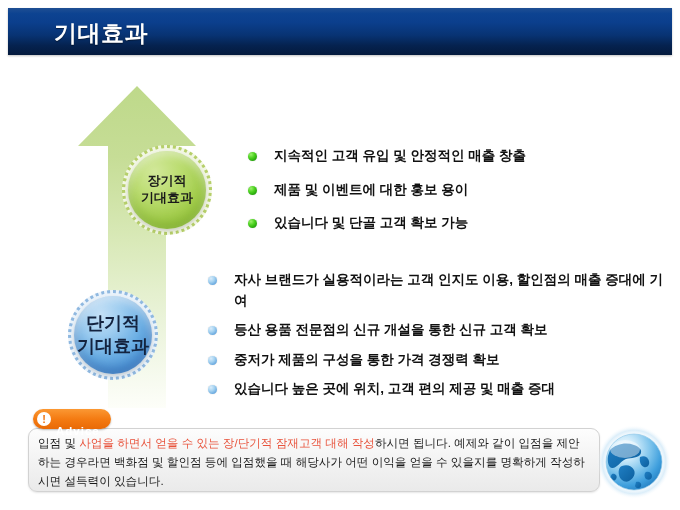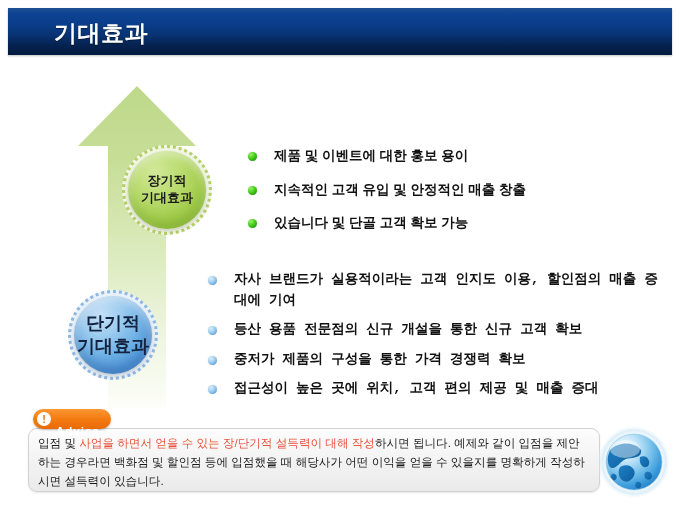--- a/index.html
+++ b/index.html
@@ -152,21 +152,21 @@
     box-shadow: 0 0 1px rgba(0,0,0,0.35);
   }
   .dot-blue {
     background: radial-gradient(circle at 33% 28%,
         #d9ecfb 0%, #a6d3f1 38%, #6aaae0 74%, #4f90cf 100%);
     box-shadow: 0 0 1px rgba(0,0,0,0.3);
   }
   .list-green { left: 248px; top: 146px; width: 420px; }
   .list-green .bullet-item { margin-bottom: 13px; }
   .list-blue  { left: 208px; top: 270px; width: 460px; }
-  .list-blue .bullet-item { margin-bottom: 9px; font-family: Liberation Mono, monospace; }
+  .list-blue .bullet-item { margin-bottom: 9px; }
 
   
   .advice-box {
     position: absolute;
     left: 28px;
     top: 428px;
     width: 572px;
     height: 64px;
     box-sizing: border-box;
     border: 1px solid #d2d2d2;
@@ -263,25 +263,25 @@
     <div class="ring circle-blue-ring"></div>
     <div class="circle-badge circle-blue">
       <span>단기적</span>
       <span>기대효과</span>
     </div>
   </div>
 
   <ul class="bullet-list list-green">
     <li class="bullet-item">
       <span class="bullet-dot dot-green"></span>
+      <span>지속적인 고객 유입 및 안정적인 매출 창출</span>
+    </li>
+    <li class="bullet-item">
+      <span class="bullet-dot dot-green"></span>
       <span>제품 및 이벤트에 대한 홍보 용이</span>
-    </li>
-    <li class="bullet-item">
-      <span class="bullet-dot dot-green"></span>
-      <span>지속적인 고객 유입 및 안정적인 매출 창출</span>
     </li>
     <li class="bullet-item">
       <span class="bullet-dot dot-green"></span>
       <span>있습니다 및 단골 고객 확보 가능</span>
     </li>
   </ul>
 
   <ul class="bullet-list list-blue">
     <li class="bullet-item">
       <span class="bullet-dot dot-blue"></span>
@@ -290,33 +290,33 @@
     <li class="bullet-item">
       <span class="bullet-dot dot-blue"></span>
       <span>등산 용품 전문점의 신규 개설을 통한 신규 고객 확보</span>
     </li>
     <li class="bullet-item">
       <span class="bullet-dot dot-blue"></span>
       <span>중저가 제품의 구성을 통한 가격 경쟁력 확보</span>
     </li>
     <li class="bullet-item">
       <span class="bullet-dot dot-blue"></span>
-      <span>접근성이 높은 곳에 위치, 고객 편의 제공 및 매출 증대</span>
+      <span>있습니다 높은 곳에 위치, 고객 편의 제공 및 매출 증대</span>
     </li>
   </ul>
 
   <div class="advice-box"></div>
 
   <div class="advice-badge">
     <span class="advice-excl">!</span>
     <span class="advice-label">Advice</span>
   </div>
 
   <div class="advice-text">
-    <span>입점 및 </span><span class="hl">사업을 하면서 얻을 수 있는 장/단기적 설득력이 대해 작성</span><span>하시면 됩니다. 예제와 같이 입점을 제안하는 경우라면 백화점 및 할인점 등에 입점했을 때 해당사가 어떤 이익을 얻을 수 있을지를 명확하게 작성하시면 설득력이 있습니다.</span>
+    <span>입점 및 </span><span class="hl">사업을 하면서 얻을 수 있는 장/단기적 잠재고객 대해 작성</span><span>하시면 됩니다. 예제와 같이 입점을 제안하는 경우라면 백화점 및 할인점 등에 입점했을 때 해당사가 어떤 이익을 얻을 수 있을지를 명확하게 작성하시면 설득력이 있습니다.</span>
   </div>
 
   <div class="globe">
     <svg width="76" height="76" viewBox="0 0 76 76" xmlns="http://www.w3.org/2000/svg" aria-hidden="true">
       <defs>
         <radialGradient id="globeGlow" cx="50%" cy="50%" r="50%">
           <stop offset="62%" stop-color="#ffffff" stop-opacity="0"></stop>
           <stop offset="86%" stop-color="#bfe0f5" stop-opacity="0.55"></stop>
           <stop offset="100%" stop-color="#ffffff" stop-opacity="0"></stop>
         </radialGradient>

